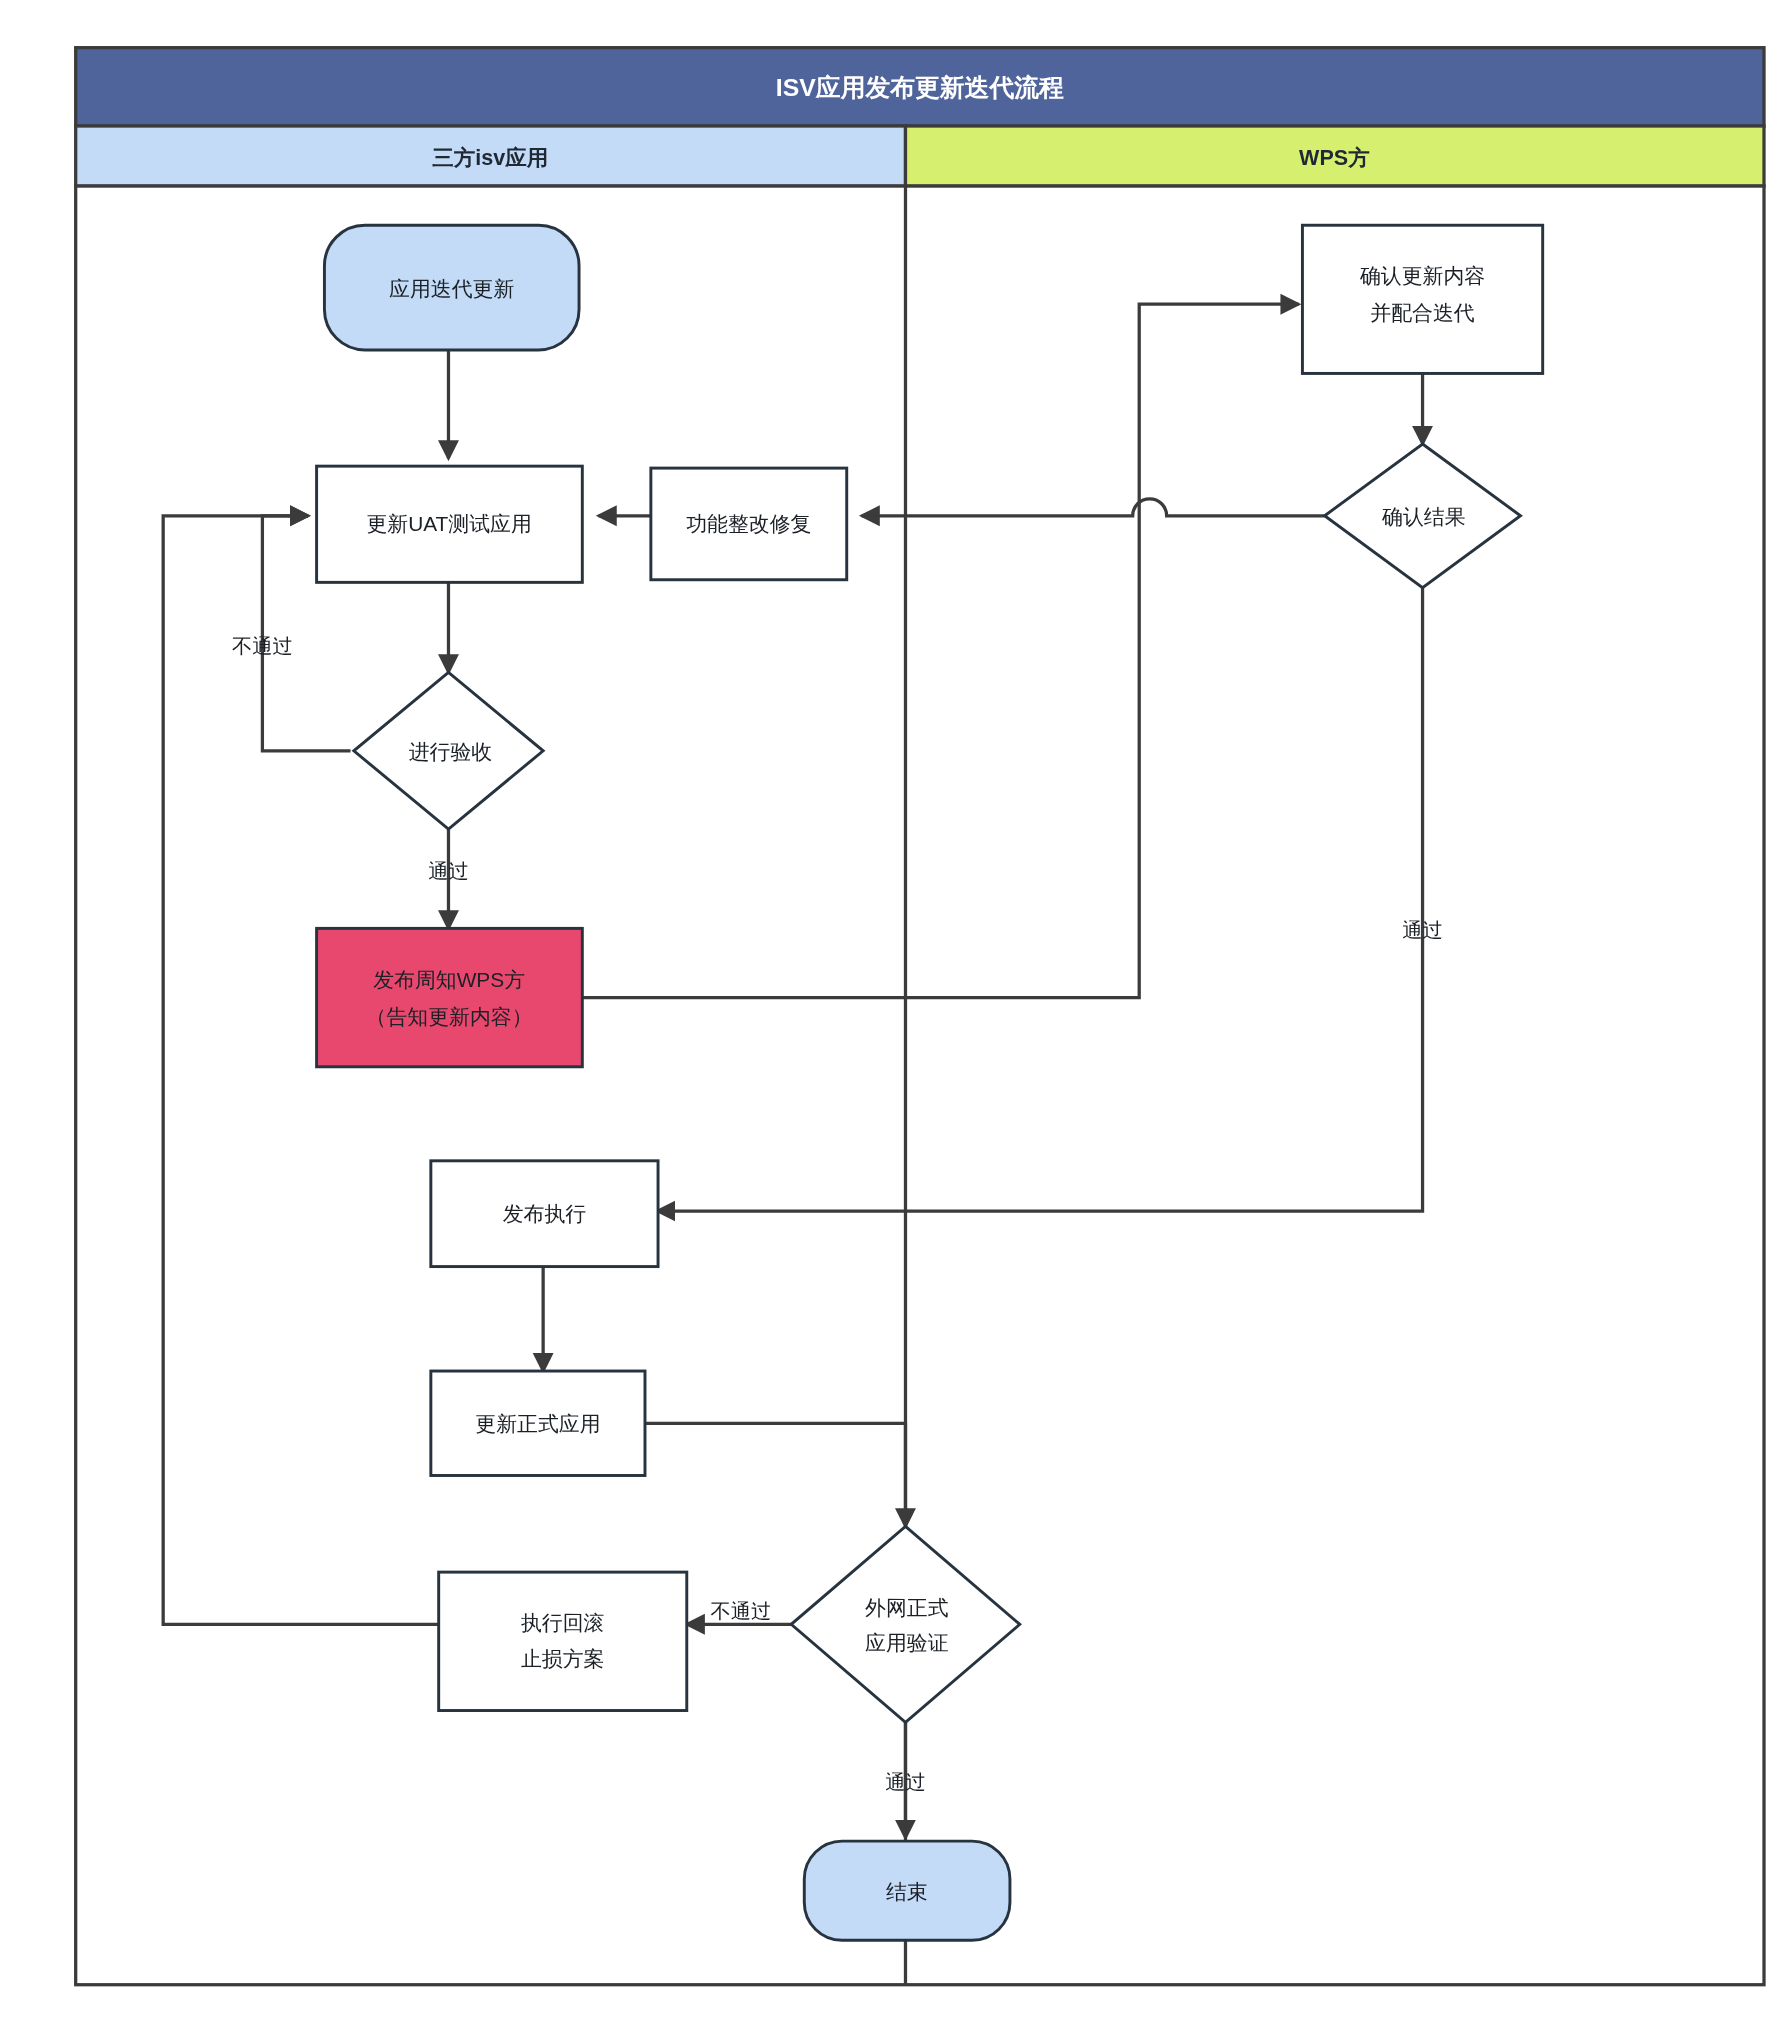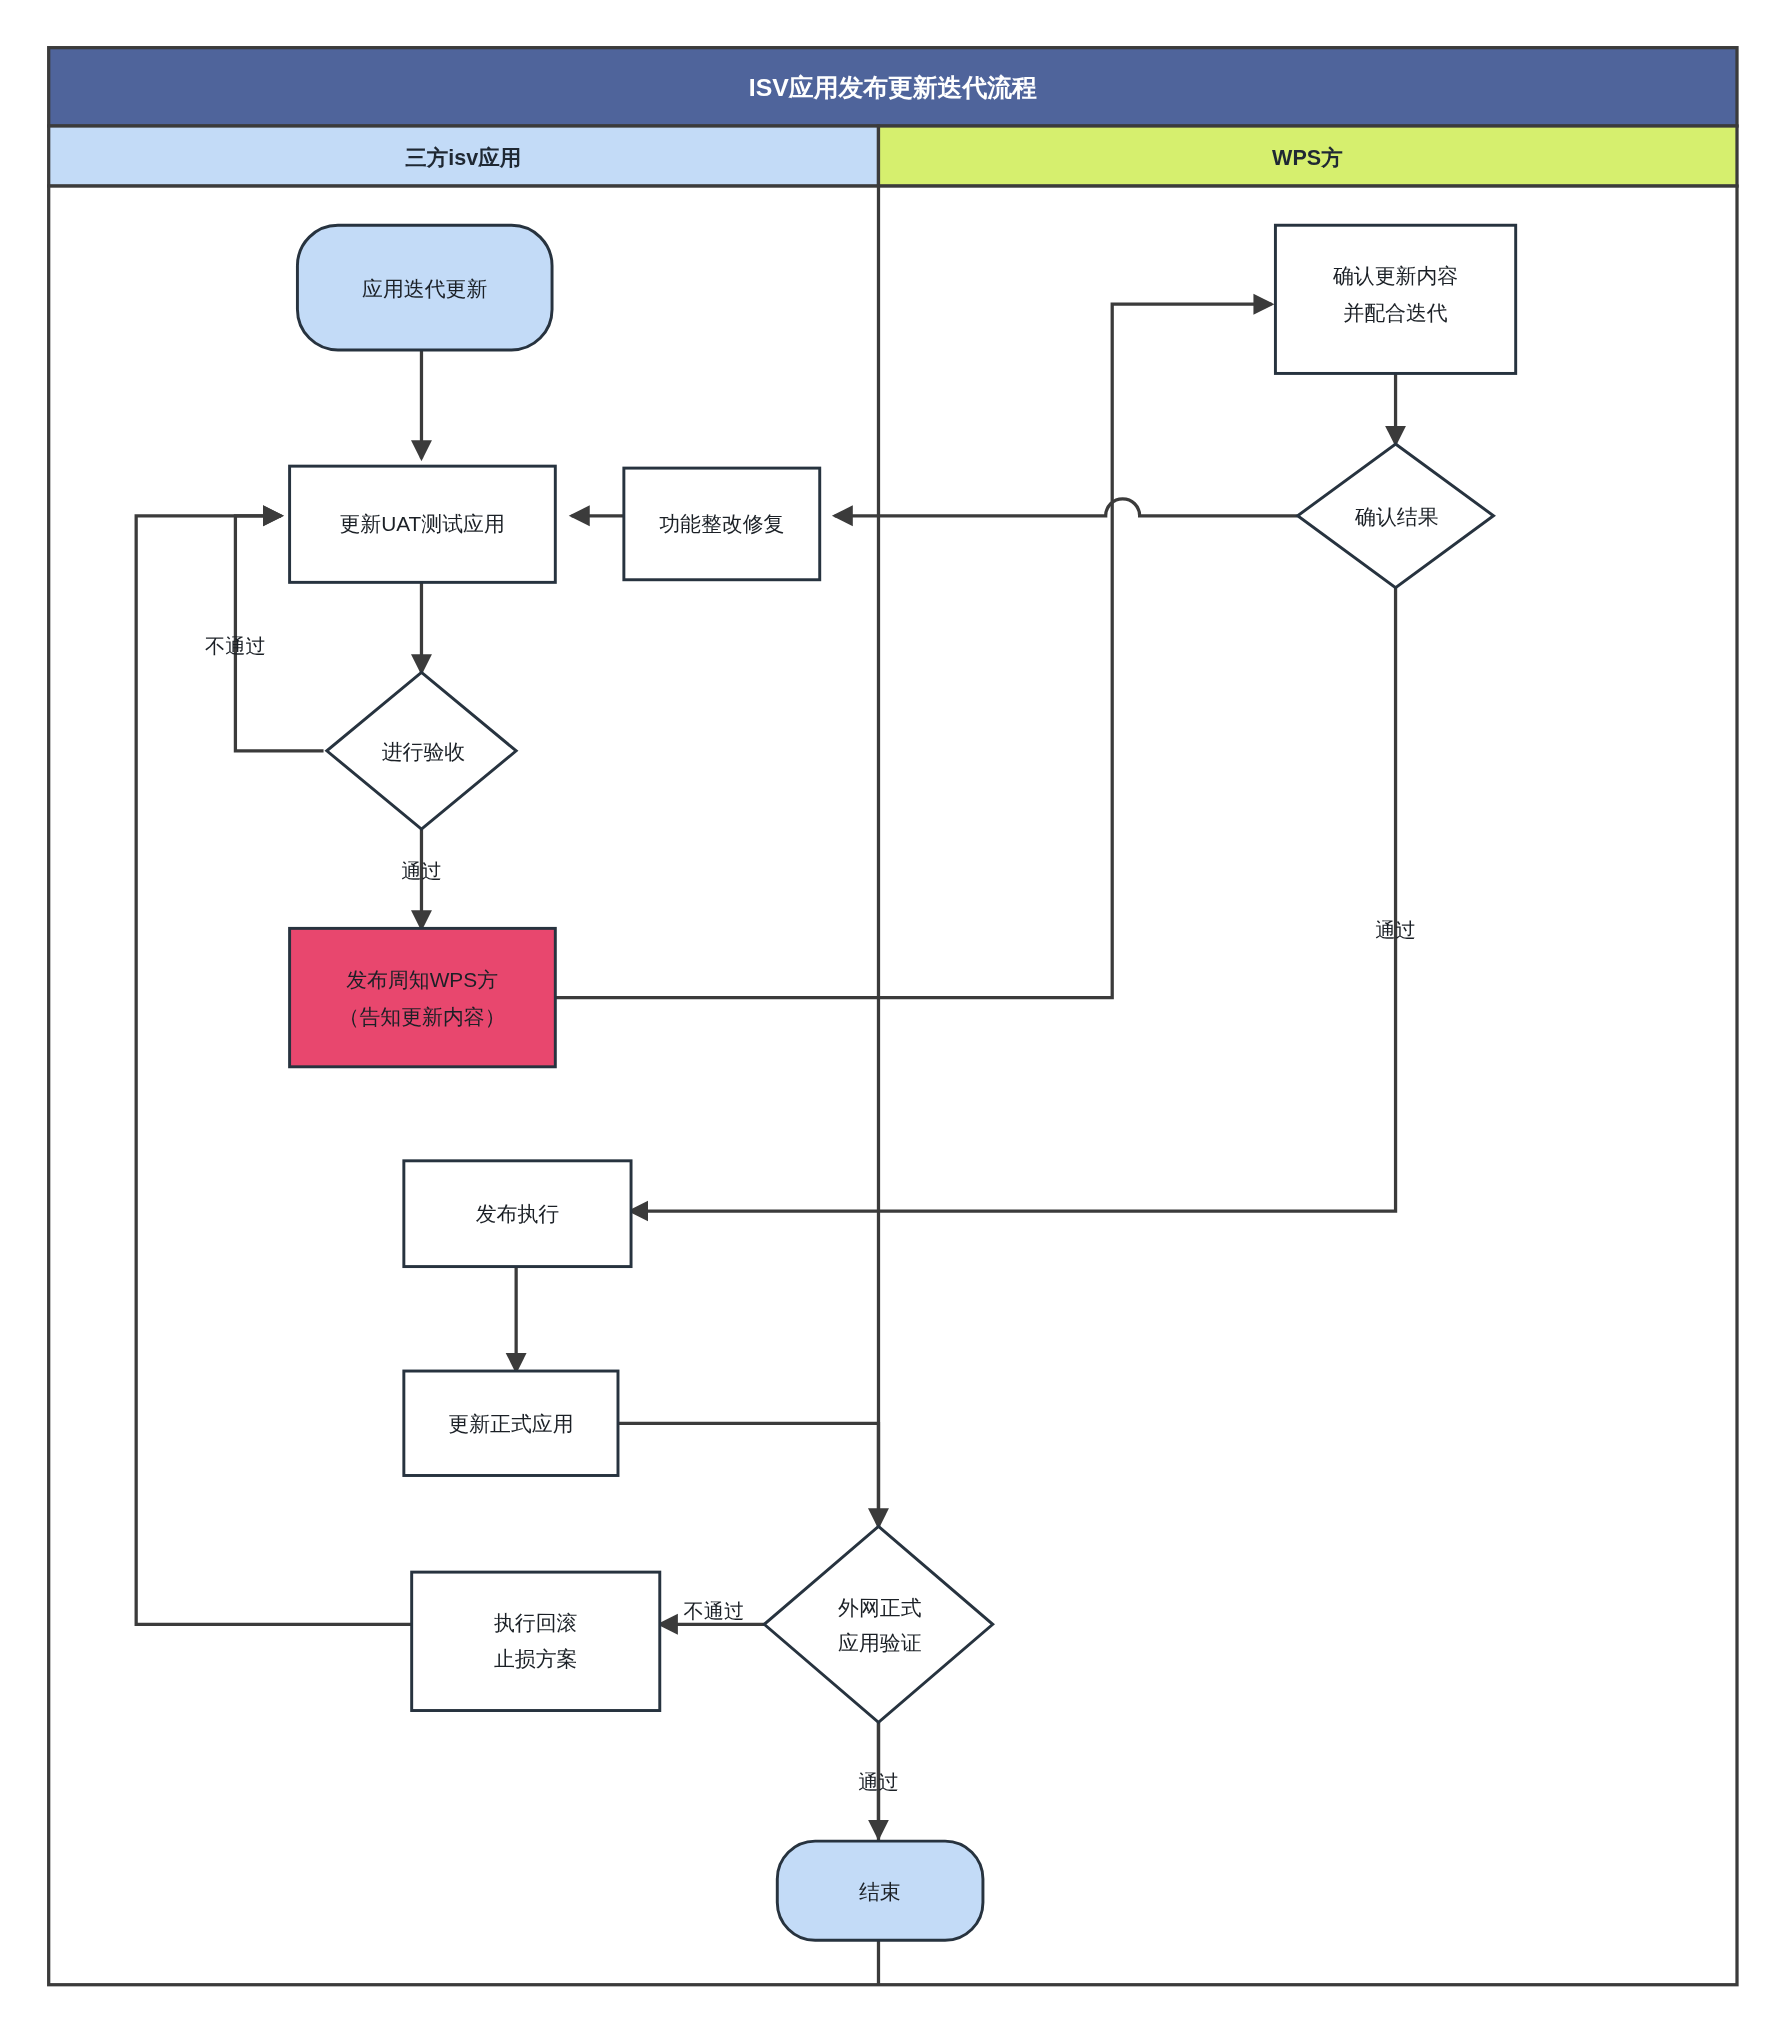--- a/index.html
+++ b/index.html
@@ -10,20 +10,21 @@
   body {
     width: 1787px;
     height: 2035px;
     font-family: "Liberation Sans", "DejaVu Sans", sans-serif;
     overflow: hidden;
   }
   #stage {
     position: relative;
     width: 1607px;
     height: 2035px;
+    margin-left: 27px;
   }
   svg#flow {
     position: absolute;
     left: 0; top: 0;
     width: 1787px;
     height: 2035px;
   }
   .lane-title {
     font-size: 38px;
     font-weight: bold;

